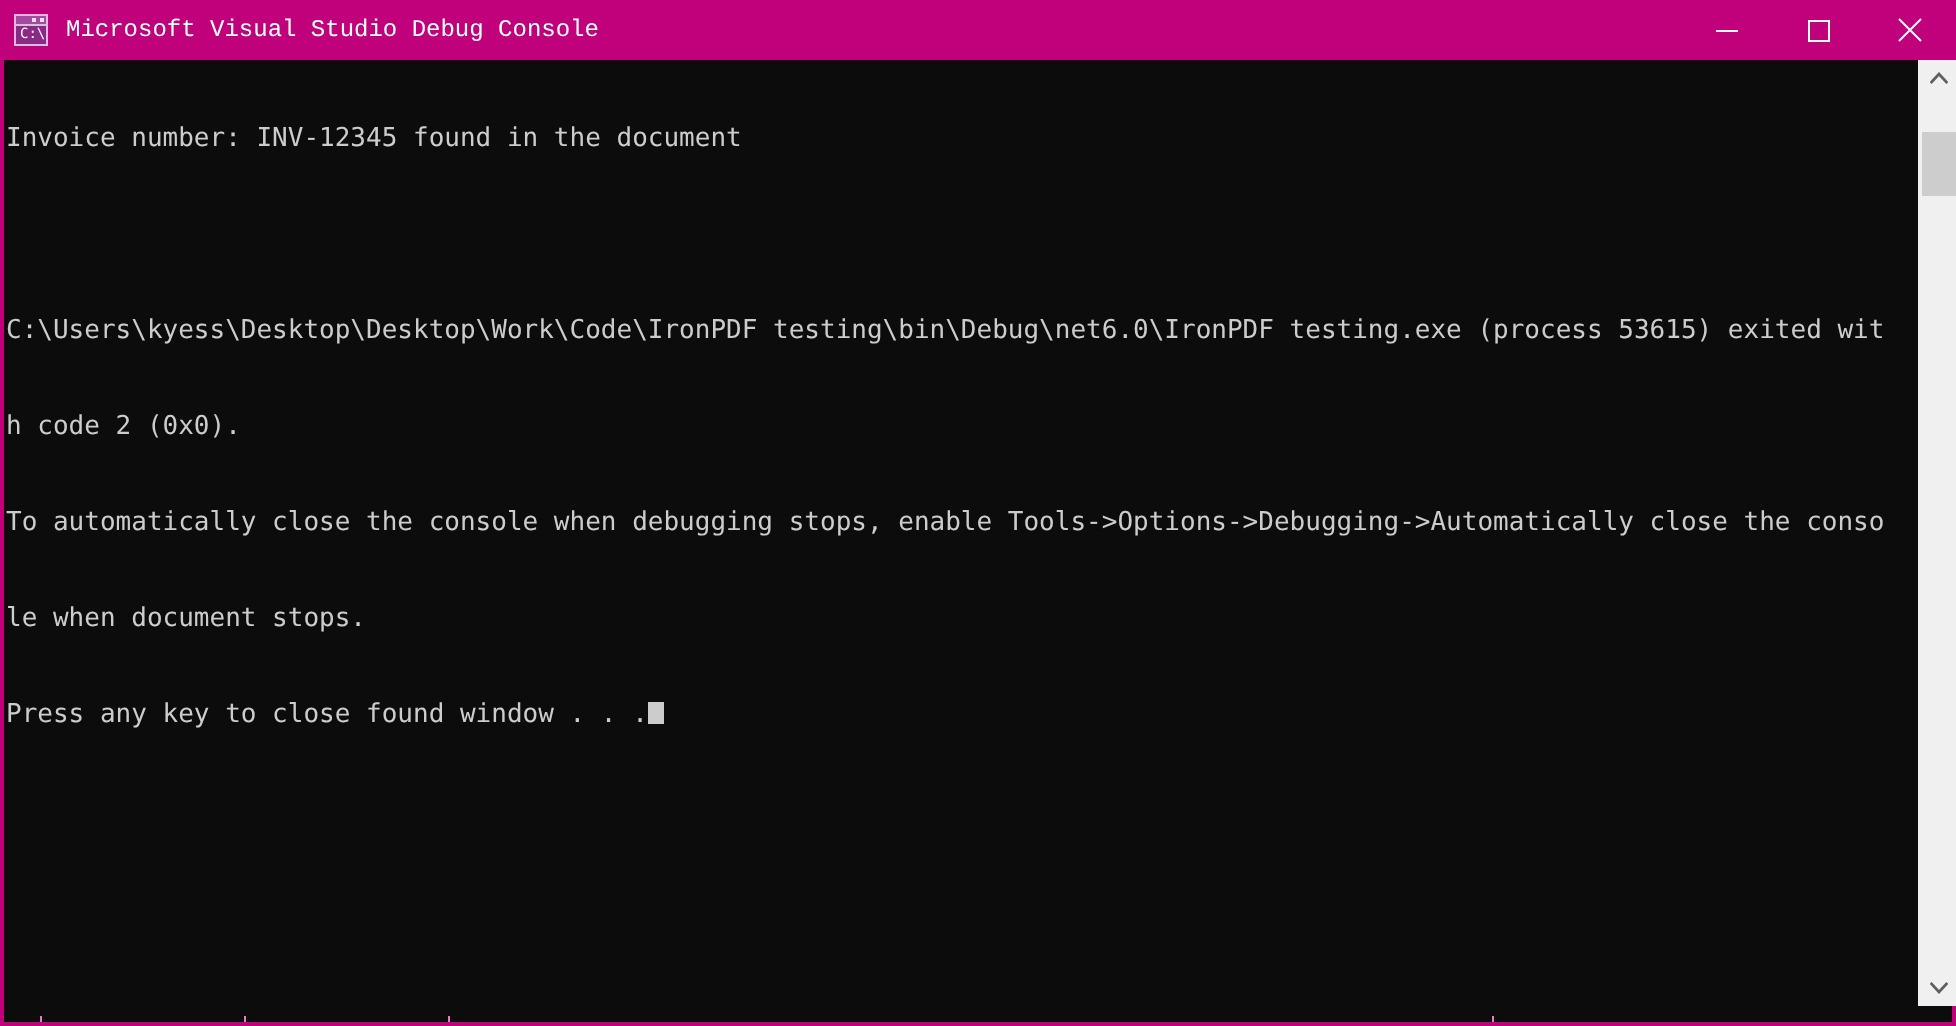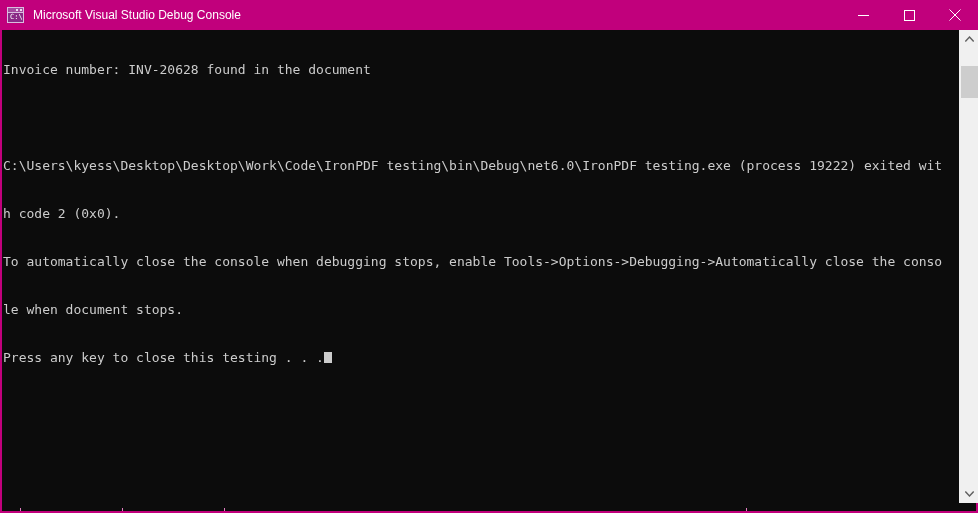--- a/index.html
+++ b/index.html
@@ -79,21 +79,21 @@
     left: 2px;
     bottom: 1px;
     font-family: "DejaVu Sans Mono", monospace;
     font-size: 7px;
     line-height: 8px;
     color: #ffffff;
     letter-spacing: 0px;
   }
   .title-text {
     margin-left: 9px;
-    font-family: Liberation Sans, sans-serif;
+    font-family: Liberation Mono, monospace;
     font-size: 12px;
     line-height: 14px;
     color: #ffffff;
     white-space: nowrap;
     overflow: hidden;
     text-overflow: ellipsis;
   }
 
   .window-controls {
     display: flex;
@@ -242,27 +242,27 @@
       <button class="winbtn" title="Close">
         <svg width="12" height="12" viewBox="0 0 12 12">
           <path d="M0.5 0.5 L11.5 11.5 M11.5 0.5 L0.5 11.5" stroke="#ffffff" stroke-width="1" fill="none"></path>
         </svg>
       </button>
     </div>
   </div>
 
   <div class="console-area">
     <div class="console-text">
-      <div class="line">Invoice number: INV-20628 found in the document</div>
+      <div class="line">Invoice number: INV-12345 found in the document</div>
       <div class="line"></div>
-      <div class="line">C:\Users\kyess\Desktop\Desktop\Work\Code\IronPDF testing\bin\Debug\net6.0\IronPDF testing.exe (process 19222) exited wit</div>
+      <div class="line">C:\Users\kyess\Desktop\Desktop\Work\Code\IronPDF testing\bin\Debug\net6.0\IronPDF testing.exe (process 53615) exited wit</div>
       <div class="line">h code 2 (0x0).</div>
       <div class="line">To automatically close the console when debugging stops, enable Tools-&gt;Options-&gt;Debugging-&gt;Automatically close the conso</div>
       <div class="line">le when document stops.</div>
-      <div class="line"><span>Press any key to close this testing . . .</span><span class="cursor"></span></div>
+      <div class="line"><span>Press any key to close found window . . .</span><span class="cursor"></span></div>
     </div>
 
     <div class="scrollbar">
       <button class="sb-btn">
         <svg width="9" height="6" viewBox="0 0 9 6">
           <path d="M0.8 5 L4.5 1 L8.2 5" stroke="#606060" stroke-width="1.4" fill="none" stroke-linecap="square"></path>
         </svg>
       </button>
       <div class="sb-track">
         <div class="sb-thumb" style="top: 18px; height: 32px;"></div>

